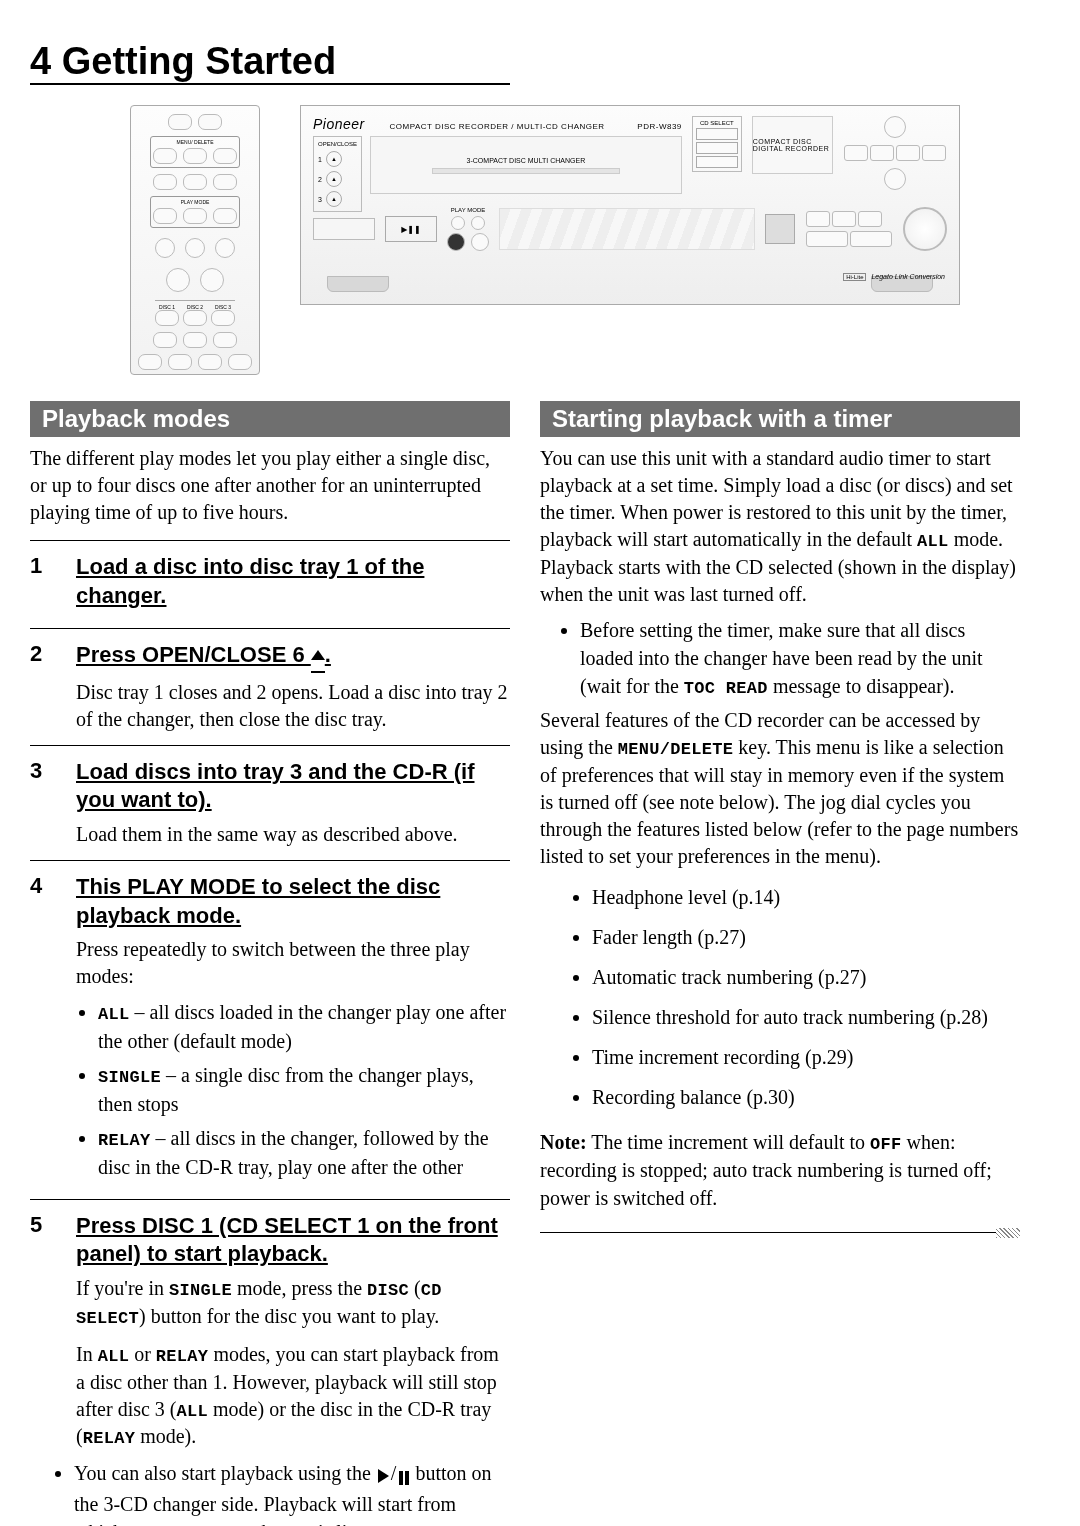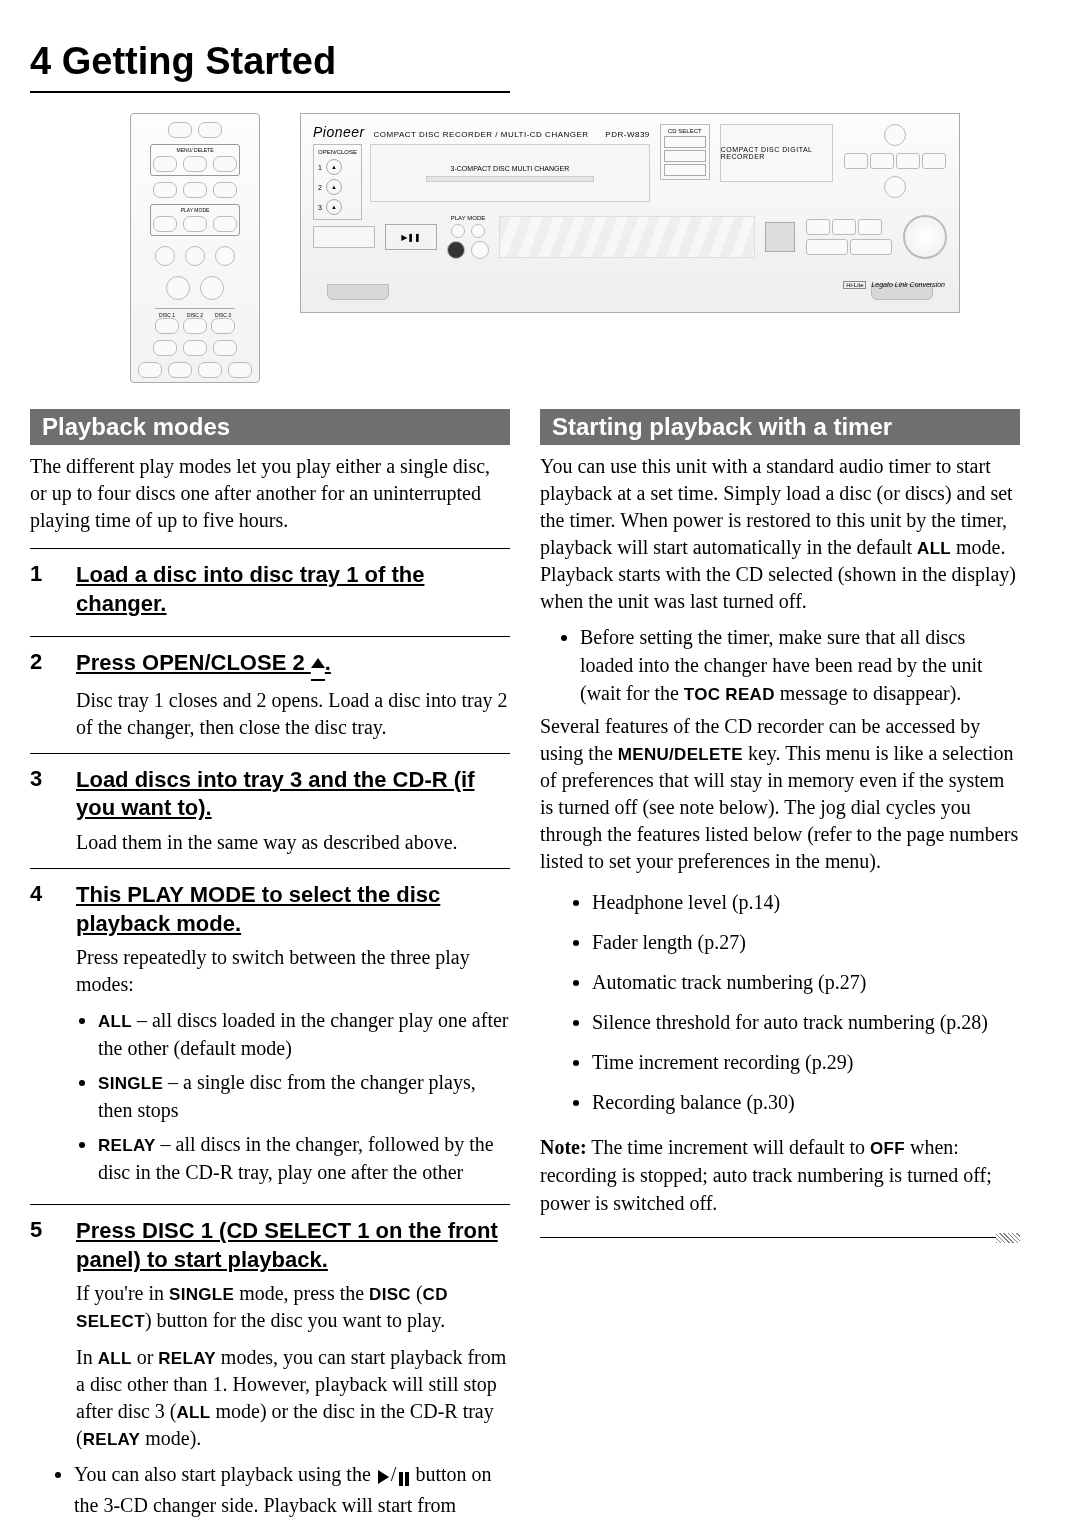--- a/index.html
+++ b/index.html
@@ -14,21 +14,21 @@
   .page-box {
     width: 1080px;
     padding: 40px 60px 30px 30px;
     box-sizing: border-box;
   }
   .chapter-head {
     font-family: 'Gill Sans', 'Helvetica Neue', Arial, sans-serif;
     font-weight: 700;
     font-size: 38px;
     border-bottom: 2px solid #000;
-    padding-bottom: 8px;
+    padding-bottom: 0;
     width: 480px;
     margin-bottom: 20px;
   }
   .diagrams {
     display: flex;
     gap: 40px;
     margin: 10px 0 20px 100px;
     align-items: flex-start;
   }
   .remote-diagram {
@@ -120,21 +120,21 @@
   }
   .step .sdesc {
     font-size: 20px;
     line-height: 1.35;
   }
   ul.inner {
     margin: 8px 0 0 0;
     padding-left: 22px;
   }
   ul.inner li { font-size: 20px; line-height:1.4; margin-bottom:6px;}
-  .allcap { font-family: Liberation Sans, sans-serif; font-weight:700; font-size: 17px; letter-spacing:.3px;}
+  .allcap { font-family: Liberation Mono, monospace; font-weight:700; font-size: 17px; letter-spacing:.3px;}
   .eject-sym{display:inline-block;vertical-align:baseline;}
   .eject-sym::before{content:"";display:inline-block;width:0;height:0;border-left:7px solid transparent;border-right:7px solid transparent;border-bottom:10px solid #000;position:relative;top:-2px;}
   .eject-sym::after{content:"";display:block;width:14px;height:2px;background:#000;margin-top:1px;}
   .play-sym{display:inline-block;width:0;height:0;border-top:7px solid transparent;border-bottom:7px solid transparent;border-left:11px solid #000;vertical-align:middle;margin:0 2px;}
   .pause-sym{display:inline-block;vertical-align:middle;margin-left:2px;}
   .pause-sym::before,.pause-sym::after{content:"";display:inline-block;width:4px;height:14px;background:#000;margin:0 1px;vertical-align:middle;}
   ul.menu-list{margin:12px 0 0 30px;padding:0 0 0 22px;}
   ul.menu-list li{font-size:20px;line-height:1.5;margin-bottom:10px;}
   .note-block{font-size:20px;line-height:1.4;margin-top:16px;}
   .note-rule{border:none;border-top:1px solid #000;margin:20px 0 0 0;width:95%;}
@@ -210,22 +210,22 @@
           <div class="remote-btn"></div>
           <div class="remote-btn"></div>
         </div>
     </div>
 
     <div class="panel-diagram">
       <div class="panel-top">
         <div style="display:flex;flex-direction:column;gap:4px;">
           <div class="panel-branding">
             <span class="brand">Pioneer</span>
-            <span style="margin-left:6px;">COMPACT DISC RECORDER / MULTI-CD CHANGER</span>
-            <span style="margin-left:14px;">PDR-W839</span>
+            <span style="margin-left:22px;">COMPACT DISC RECORDER / MULTI-CD CHANGER</span>
+            <span style="margin-left:30px;">PDR-W839</span>
           </div>
           <div style="display:flex;gap:8px;">
             <div class="open-close">
               <div>OPEN/CLOSE</div>
               <div class="oc-row">
                   <span class="oc-num">1</span>
                   <div class="oc-btn">▲</div>
                 </div>
               <div class="oc-row">
                   <span class="oc-num">2</span>
@@ -312,21 +312,21 @@
         <div class="step">
           <div class="num">1</div>
           <div class="sbody">
               <div class="sbold">Load a disc into disc tray 1 of the changer.</div>
             </div>
         </div>
 
         <div class="step">
           <div class="num">2</div>
           <div class="sbody">
-            <div class="sbold"><span>Press OPEN/CLOSE 2 </span><span class="eject-sym"></span><span style="font-family:'Gill Sans',Arial,sans-serif;">.</span></div>
+            <div class="sbold"><span>Press OPEN/CLOSE 6 </span><span class="eject-sym"></span><span style="font-family:'Gill Sans',Arial,sans-serif;">.</span></div>
             <div class="sdesc">Disc tray 1 closes and 2 opens. Load a disc into tray 2 of the changer, then close the disc tray.</div>
           </div>
         </div>
 
         <div class="step">
           <div class="num">3</div>
           <div class="sbody">
             <div class="sbold">Load discs into tray 3 and the CD-R (if you want to).</div>
             <div class="sdesc">Load them in the same way as described above.</div>
           </div>

